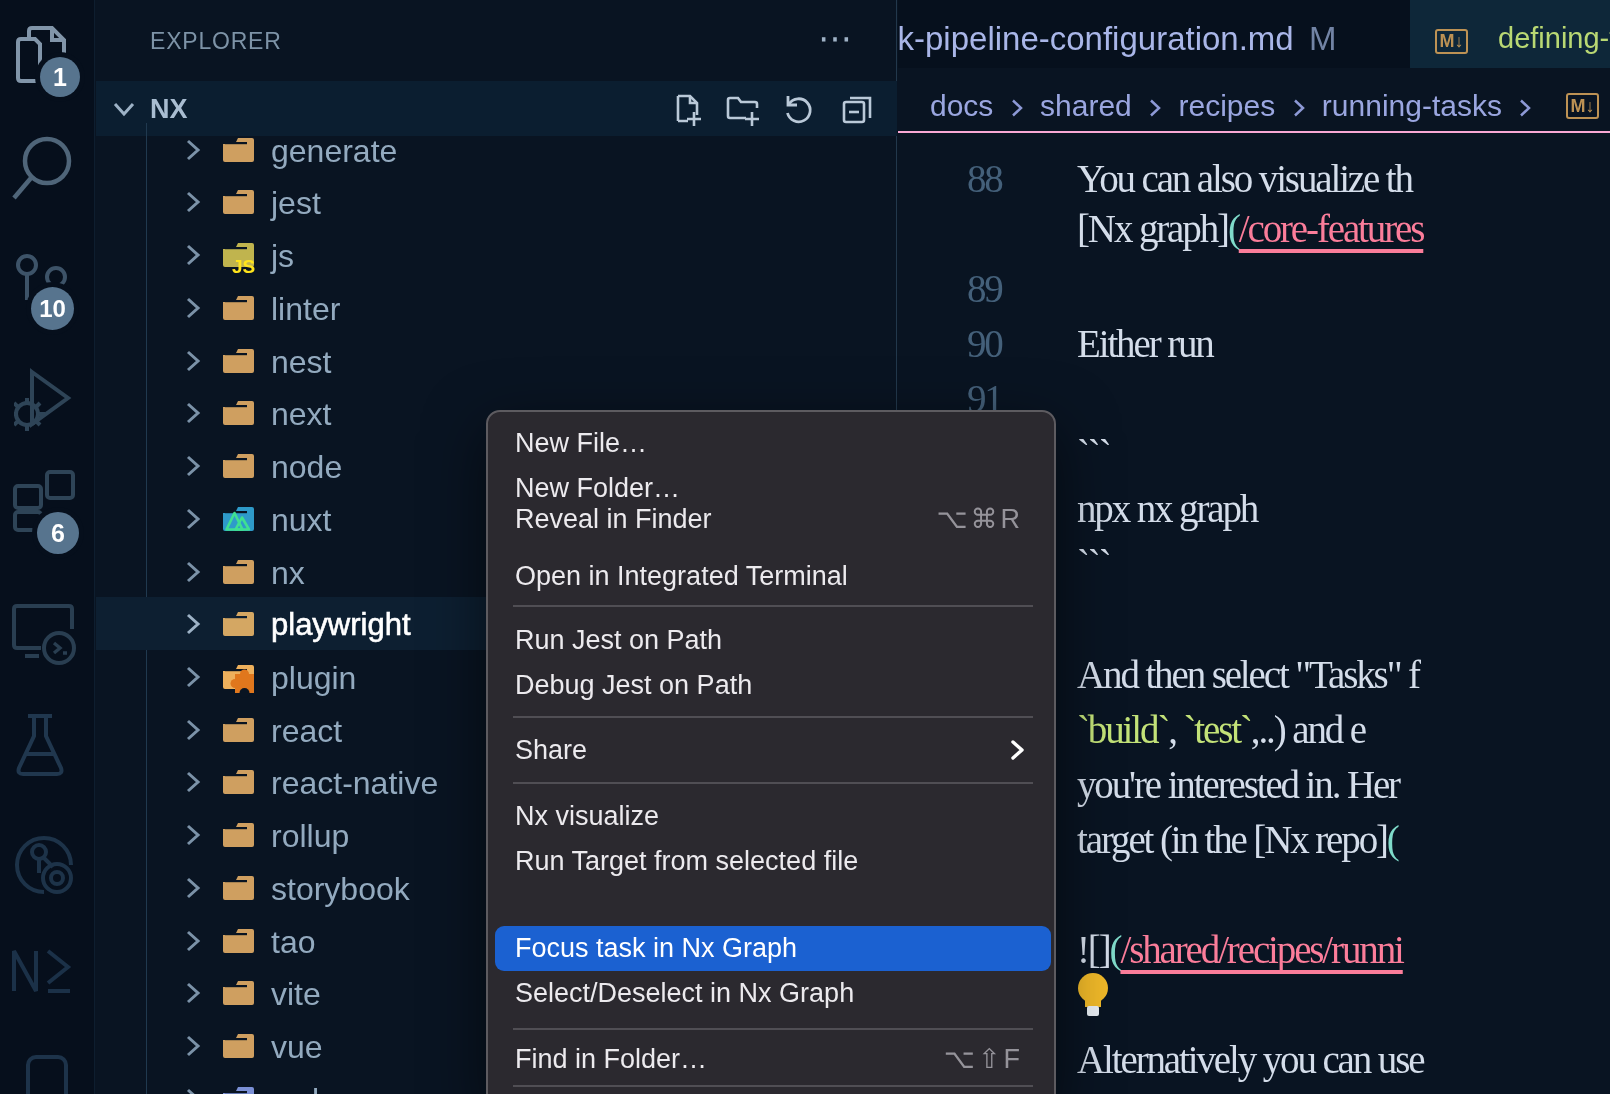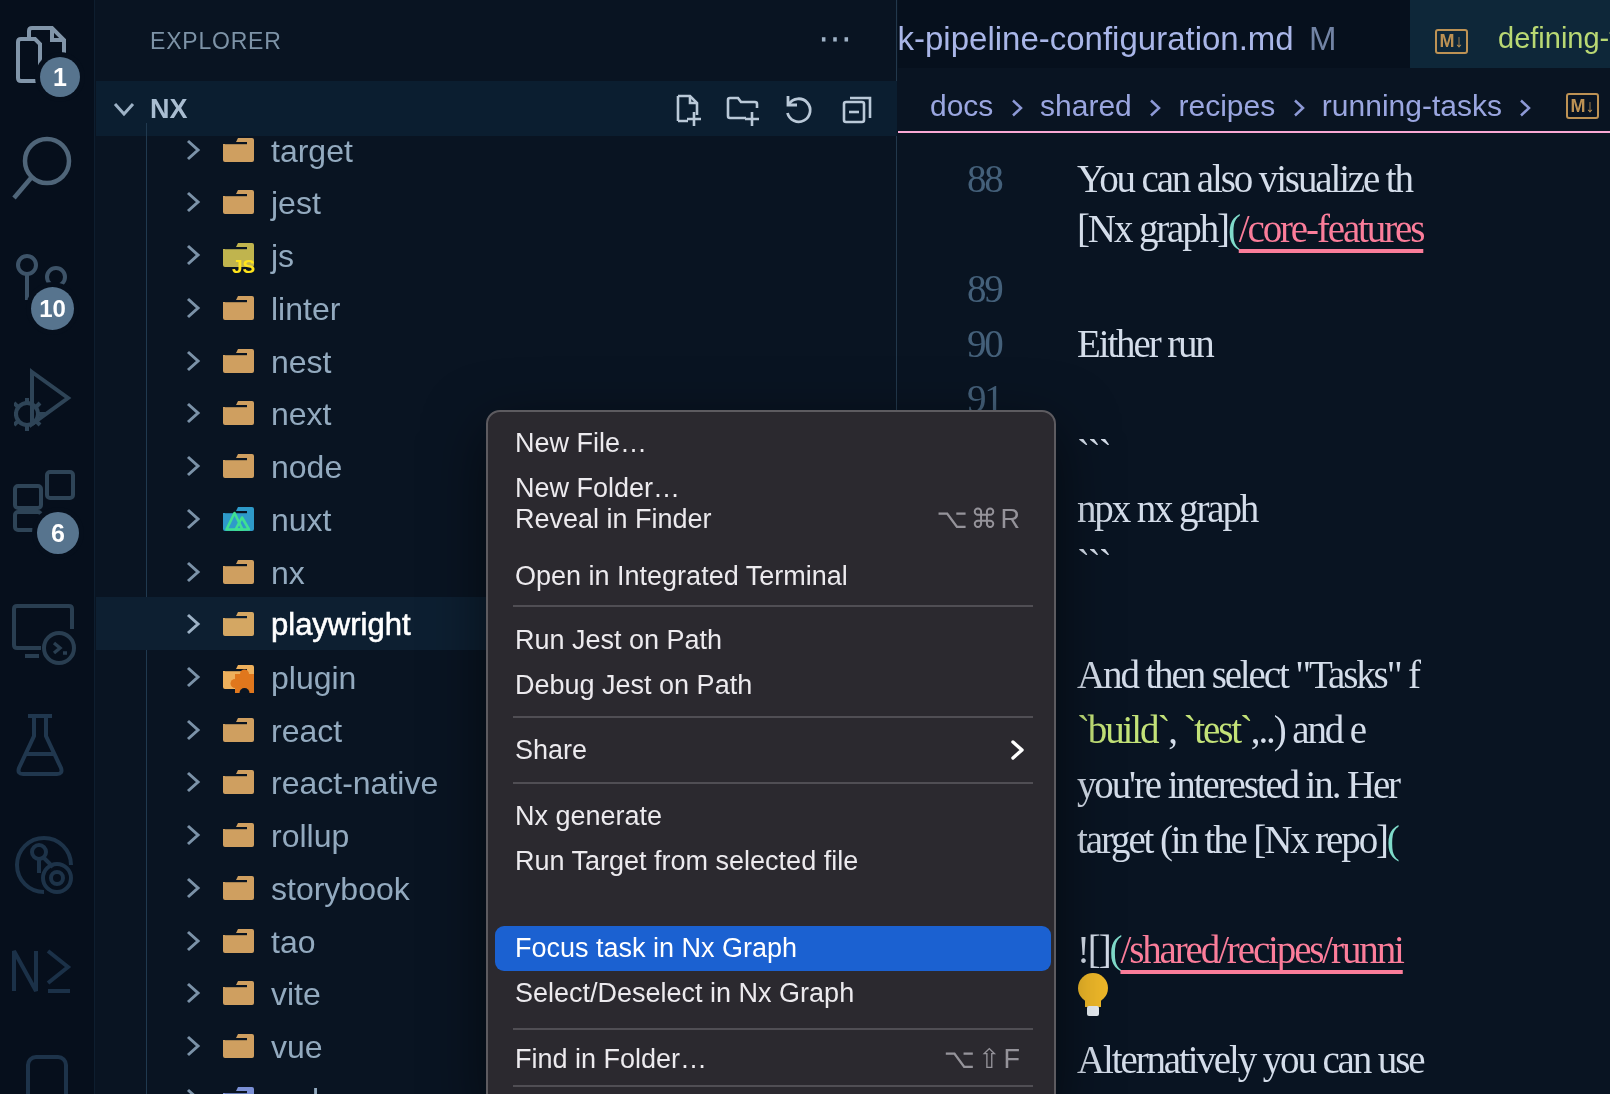--- a/index.html
+++ b/index.html
@@ -161,21 +161,21 @@
   <div id="guide"></div>
   <div id="tree">
     <div class="row" style="top:123px">
         <span class="chev"><svg width="22" height="28" viewBox="0 0 22 28">
             <path d="M6 5 l10 9 l-10 9" stroke="#7b92a8" stroke-width="3" fill="none"></path>
           </svg></span>
         <span class="icon"><svg width="34" height="30" viewBox="0 0 34 30">
             <path d="M1 10 h12 l3-6 h14 q2 0 2 2 v20 q0 2-2 2 h-27 q-2 0-2-2 z" fill="#cf9f60"></path>
             <rect x="3" y="8" width="22" height="2.2" fill="#091422"></rect>
           </svg></span>
-        <span class="lbl">target</span>
+        <span class="lbl">generate</span>
       </div>
     <div class="row" style="top:175px">
         <span class="chev"><svg width="22" height="28" viewBox="0 0 22 28">
             <path d="M6 5 l10 9 l-10 9" stroke="#7b92a8" stroke-width="3" fill="none"></path>
           </svg></span>
         <span class="icon"><svg width="34" height="30" viewBox="0 0 34 30">
             <path d="M1 10 h12 l3-6 h14 q2 0 2 2 v20 q0 2-2 2 h-27 q-2 0-2-2 z" fill="#cf9f60"></path>
             <rect x="3" y="8" width="22" height="2.2" fill="#091422"></rect>
           </svg></span>
         <span class="lbl">jest</span>
@@ -413,20 +413,20 @@
   <div class="mi" style="top:85px;">Reveal in Finder<span class="sc">⌥⌘R</span></div>
   <div class="mi" style="top:142px;">Open in Integrated Terminal</div>
   <div class="msep" style="top:193px;"></div>
   <div class="mi" style="top:206px;">Run Jest on Path</div>
   <div class="mi" style="top:251px;">Debug Jest on Path</div>
   <div class="msep" style="top:304px;"></div>
   <div class="mi" style="top:316px;">Share<svg class="arr" style="top:10px" width="16" height="24" viewBox="0 0 16 24">
         <path d="M4 4 l9 8 l-9 8" stroke="#ffffff" stroke-width="3.4" fill="none" stroke-linecap="round" stroke-linejoin="round"></path>
       </svg></div>
   <div class="msep" style="top:370px;"></div>
-  <div class="mi" style="top:382px;">Nx generate</div>
+  <div class="mi" style="top:382px;">Nx visualize</div>
   <div class="mi" style="top:427px;">Run Target from selected file</div>
   <div class="mi sel" style="top:514px;">Focus task in Nx Graph</div>
   <div class="mi" style="top:559px;">Select/Deselect in Nx Graph</div>
   <div class="msep" style="top:616px;"></div>
   <div class="mi" style="top:625px;">Find in Folder…<span class="sc">⌥⇧F</span></div>
   <div class="msep" style="top:673px;"></div>
 </div>
 
 </body></html>

